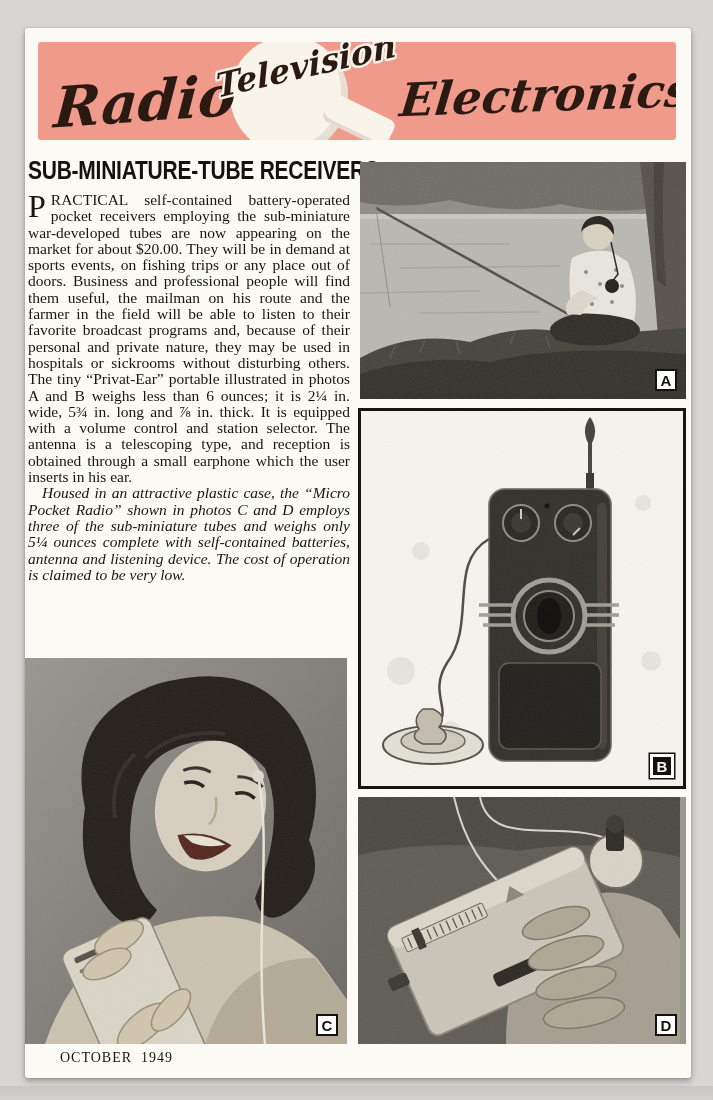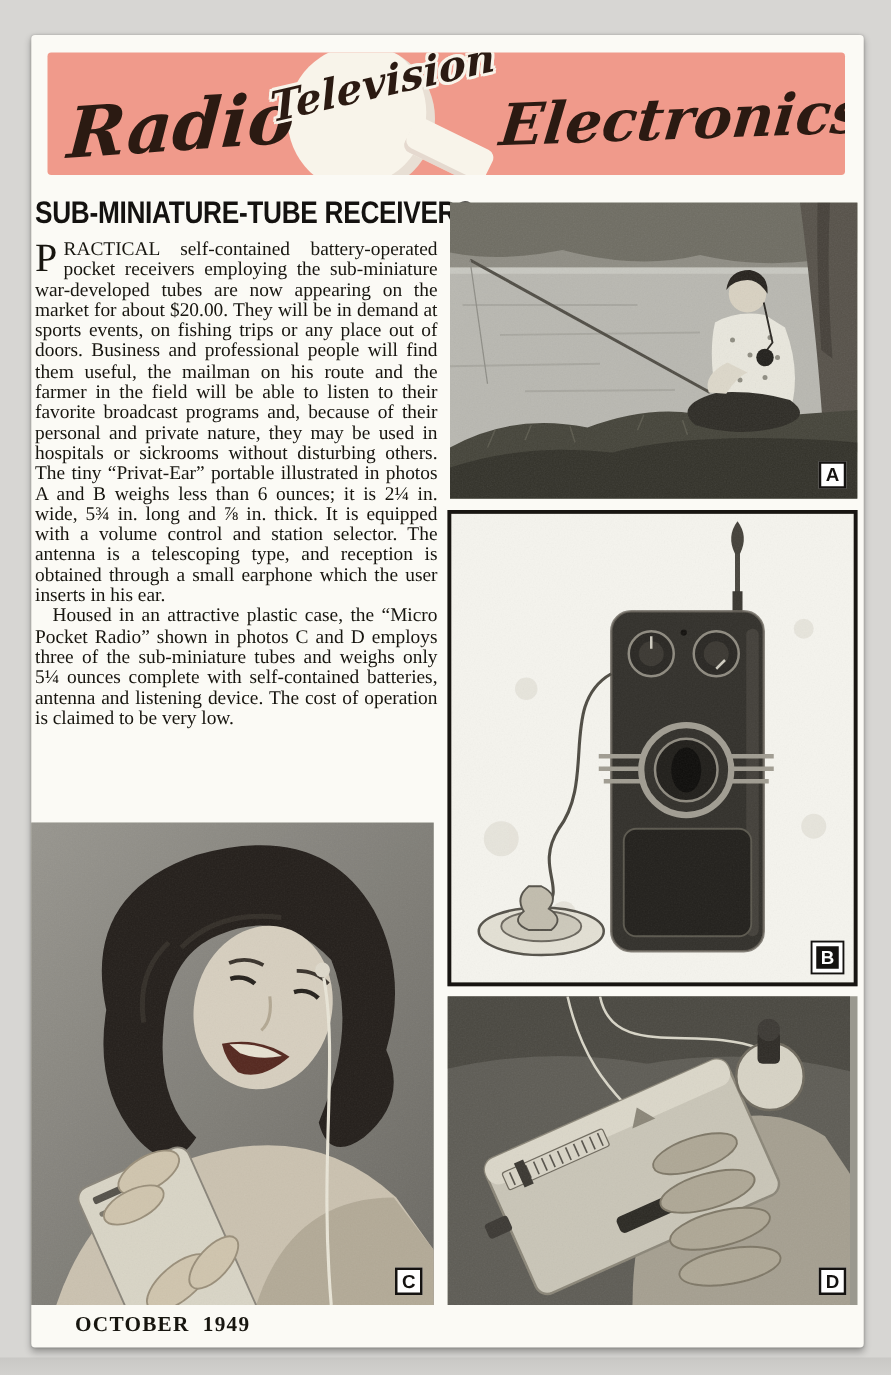--- a/index.html
+++ b/index.html
@@ -29,37 +29,37 @@
   .m-electronics{left:362px;top:26px;font-size:46px;transform:rotate(-2deg) skewX(-8deg);}
 
   
   .headline{position:absolute;left:3px;top:128px;margin:0;font-family:"Liberation Sans",sans-serif;
     font-weight:700;font-size:25px;letter-spacing:-.3px;color:#141210;white-space:nowrap;
     transform:scaleX(.84);transform-origin:left center;}
   .body-col{position:absolute;left:3px;top:164px;width:322px;color:var(--text);
     font-size:15.5px;line-height:16.3px;text-align:justify;}
   .body-col p{margin:0;}
   .dropcap{float:left;font-size:32px;line-height:27px;margin:1px 5px 0 0;}
-  .para2{text-indent:14px;}
+  .para2{text-indent:14px;font-style:italic;}
 
   
   figure.photo{position:absolute;margin:0;overflow:hidden;background:#9a998f;}
   figure.photo svg{display:block;}
   .photo-a{left:335px;top:134px;width:326px;height:237px;}
   .photo-b{left:333px;top:380px;width:328px;height:381px;border:3px solid #181512;background:#f5f4ee;}
   .photo-c{left:0px;top:630px;width:322px;height:386px;}
   .photo-d{left:333px;top:769px;width:328px;height:247px;}
   .photo-label{position:absolute;right:9px;bottom:8px;width:22px;height:22px;
     display:flex;align-items:center;justify-content:center;background:#fff;border:2px solid #141210;
     color:#141210;font-family:"Liberation Sans",sans-serif;font-weight:bold;font-size:15px;line-height:1;}
   .photo-label--inverse{background:#141210;color:#fff;border:3px solid #fff;
     box-shadow:0 0 0 1.5px #141210;width:24px;height:24px;}
 
   
-  .issue-line{position:absolute;left:35px;top:1022px;margin:0;font-weight:bold;font-size:17px;
+  .issue-line{position:absolute;left:35px;top:1022px;margin:0;font-weight:normal;font-size:14px;
     letter-spacing:1px;color:var(--text);white-space:pre;}
 </style>
 </head>
 <body>
 
 <div class="canvas">
   <div class="page">
 
     <header class="banner">
       <div class="tube-face"></div>

